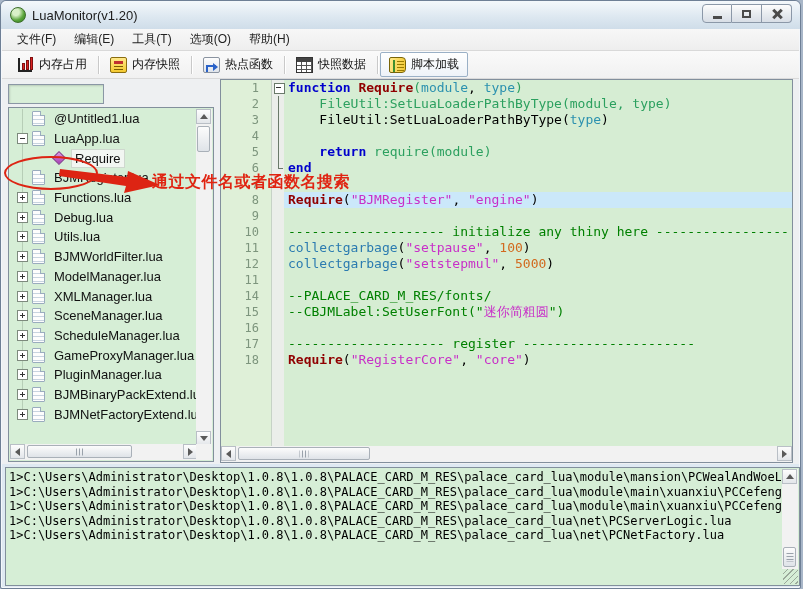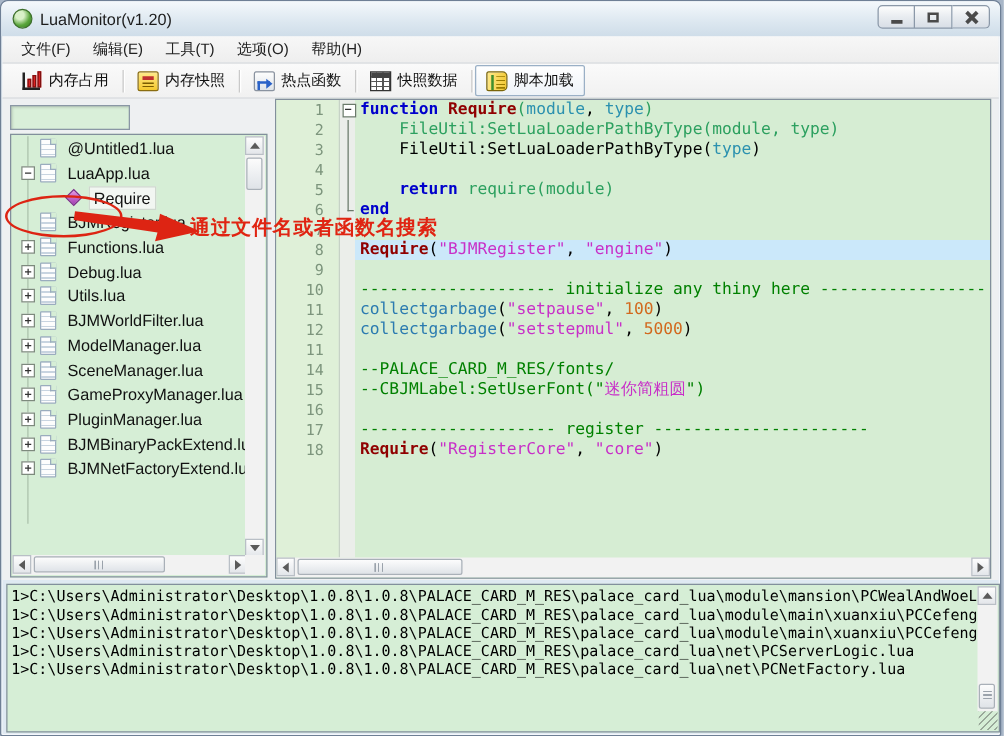--- a/index.html
+++ b/index.html
@@ -266,21 +266,31 @@
             <span class="tree-label">BJMWorldFilter.lua</span>
           </div>
           <div class="tree-row">
             <span class="exp box plus"></span>
             <span class="doc-icon"></span>
             <span class="tree-label">ModelManager.lua</span>
           </div>
           <div class="tree-row">
             <span class="exp box plus"></span>
             <span class="doc-icon"></span>
+            <span class="tree-label">XMLManager.lua</span>
+          </div>
+          <div class="tree-row">
+            <span class="exp box plus"></span>
+            <span class="doc-icon"></span>
             <span class="tree-label">SceneManager.lua</span>
+          </div>
+          <div class="tree-row">
+            <span class="exp box plus"></span>
+            <span class="doc-icon"></span>
+            <span class="tree-label">ScheduleManager.lua</span>
           </div>
           <div class="tree-row">
             <span class="exp box plus"></span>
             <span class="doc-icon"></span>
             <span class="tree-label">GameProxyManager.lua</span>
           </div>
           <div class="tree-row">
             <span class="exp box plus"></span>
             <span class="doc-icon"></span>
             <span class="tree-label">PluginManager.lua</span>

